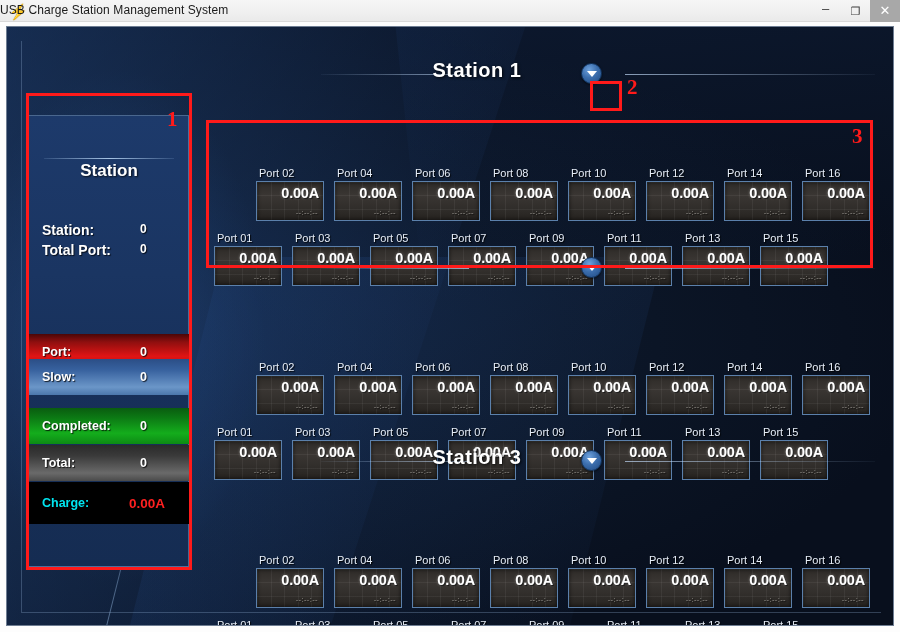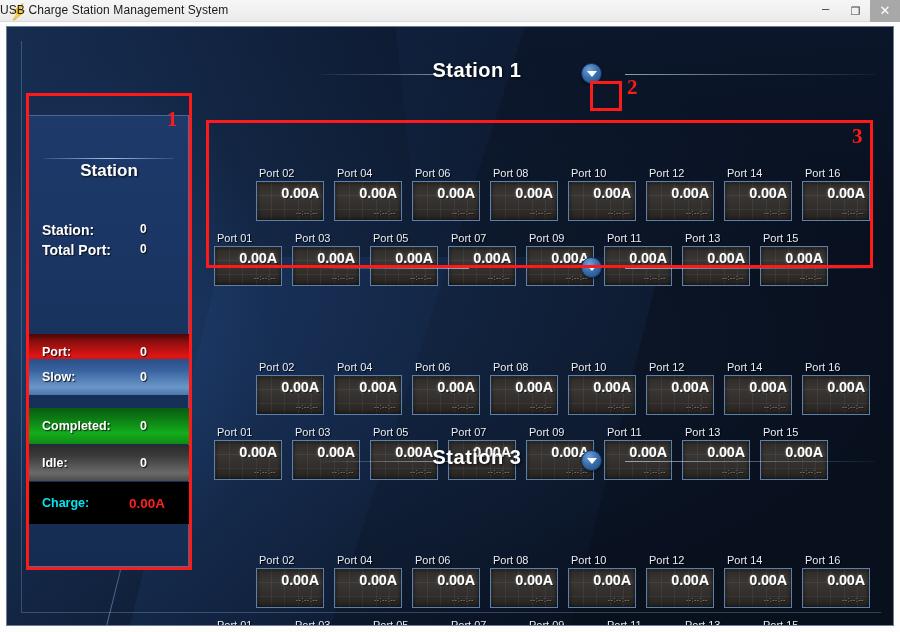--- a/index.html
+++ b/index.html
@@ -296,21 +296,21 @@
       </div>
       <div class="sb-row" id="row-slow">
         <span class="lbl">Slow:</span>
         <span class="val">0</span>
       </div>
       <div class="sb-row" id="row-completed">
         <span class="lbl">Completed:</span>
         <span class="val">0</span>
       </div>
       <div class="sb-row" id="row-idle">
-        <span class="lbl">Idle:</span>
+        <span class="lbl">Total:</span>
         <span class="val">0</span>
       </div>
       <div class="sb-row" id="row-current">
         <span class="lbl">Charge:</span>
         <span class="val">0.00A</span>
       </div>
     </div>
 
     <div id="stations-host">
         <div class="station" id="st1" style="top: 32px;">

